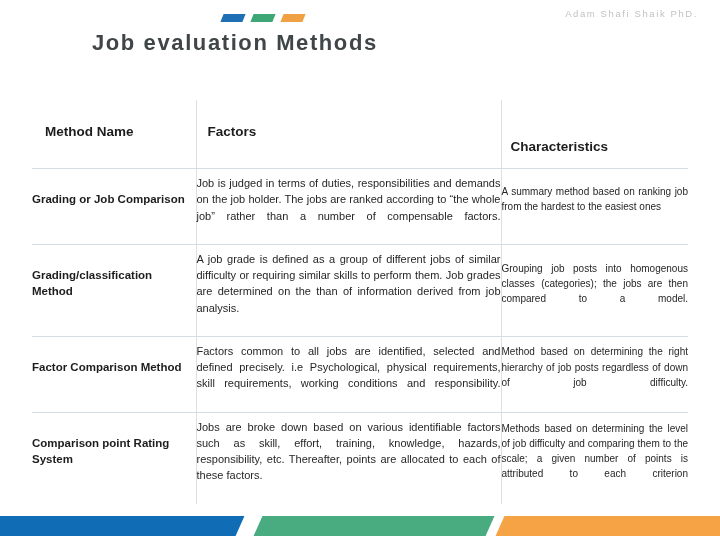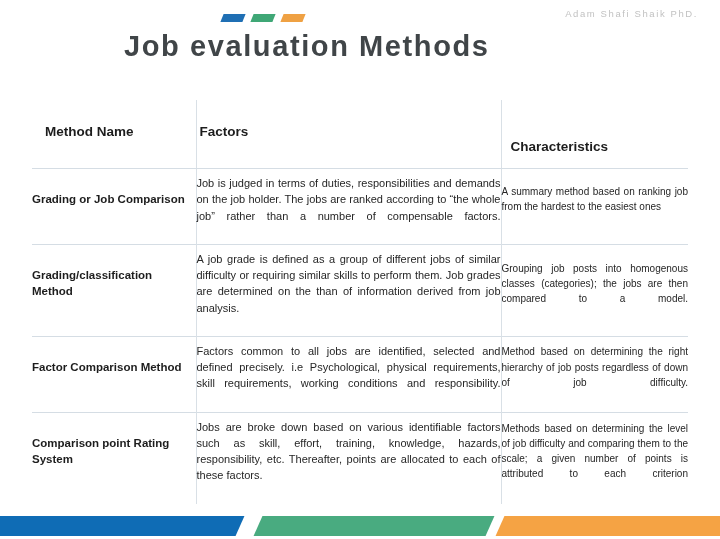--- a/index.html
+++ b/index.html
@@ -50,22 +50,22 @@
     height: 8px;
     transform: skewX(-22deg);
   }
   .logo-bar.b1 { left: 0px; }
   .logo-bar.b2 { left: 30px; }
   .logo-bar.b3 { left: 60px; }
 
   .slide-title {
     position: absolute;
     top: 30px;
-    left: 124px;
-    font-size: 29px;
+    left: 92px;
+    font-size: 22px;
     font-weight: bold;
     letter-spacing: 1.6px;
     color: #404548;
     font-family: "Liberation Sans", sans-serif;
     white-space: nowrap;
   }
 
   
   .eval-table {
     position: absolute;
@@ -93,21 +93,21 @@
     text-align: left;
   }
   .th-text {
     font-size: 13.5px;
     font-weight: bold;
     color: #1d1d1d;
     font-family: "Liberation Sans", sans-serif;
     display: block;
   }
   .th-method  { padding-left: 13px; }
-  .th-factors { padding-left: 3px; }
+  .th-factors { padding-left: 11px; }
   .th-char    { padding-left: 9px; position: relative; top: -9px; margin-top: 48px; }
 
   
   .eval-table thead th.sep-l,
   .eval-table tbody td.sep-l {
     border-left: 1.1px solid #d9e0e6;
   }
 
   
   .eval-table tbody td {

